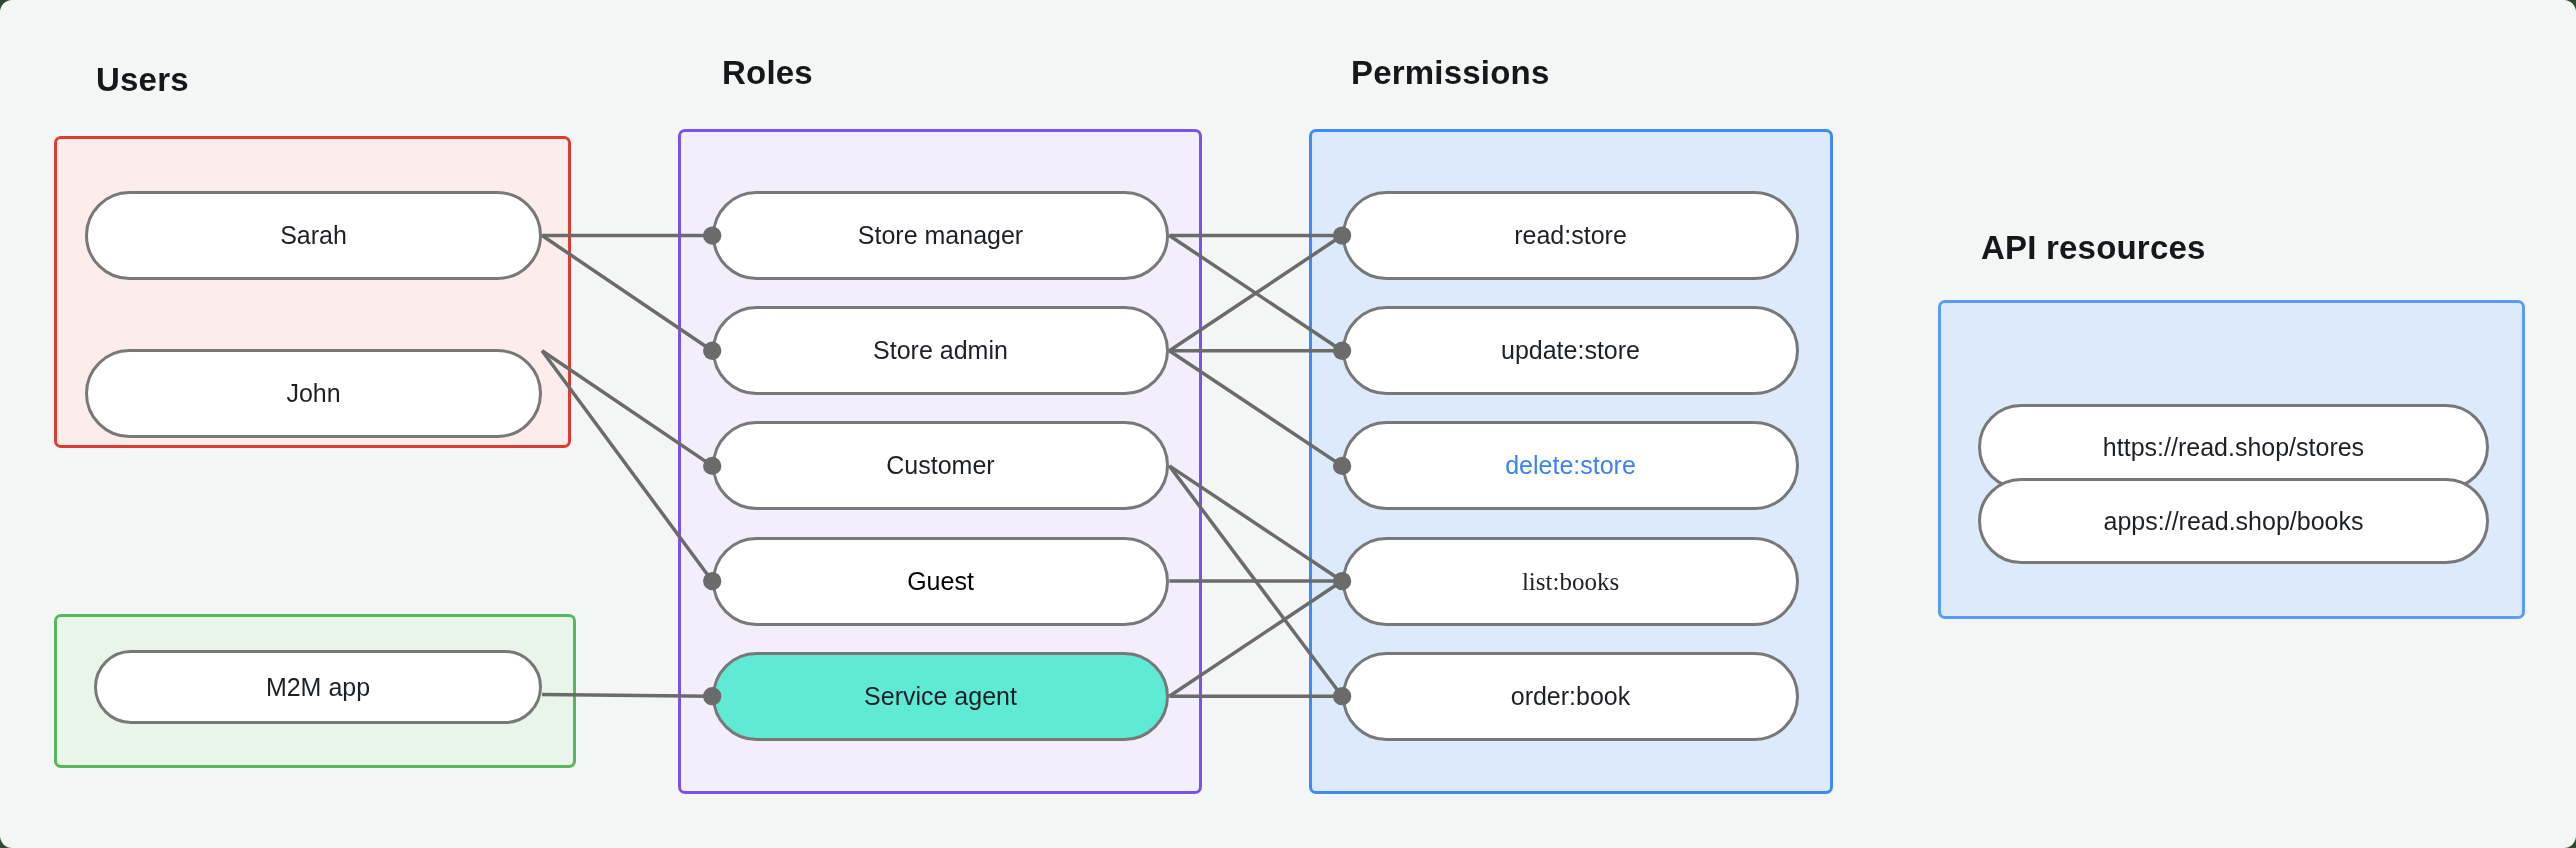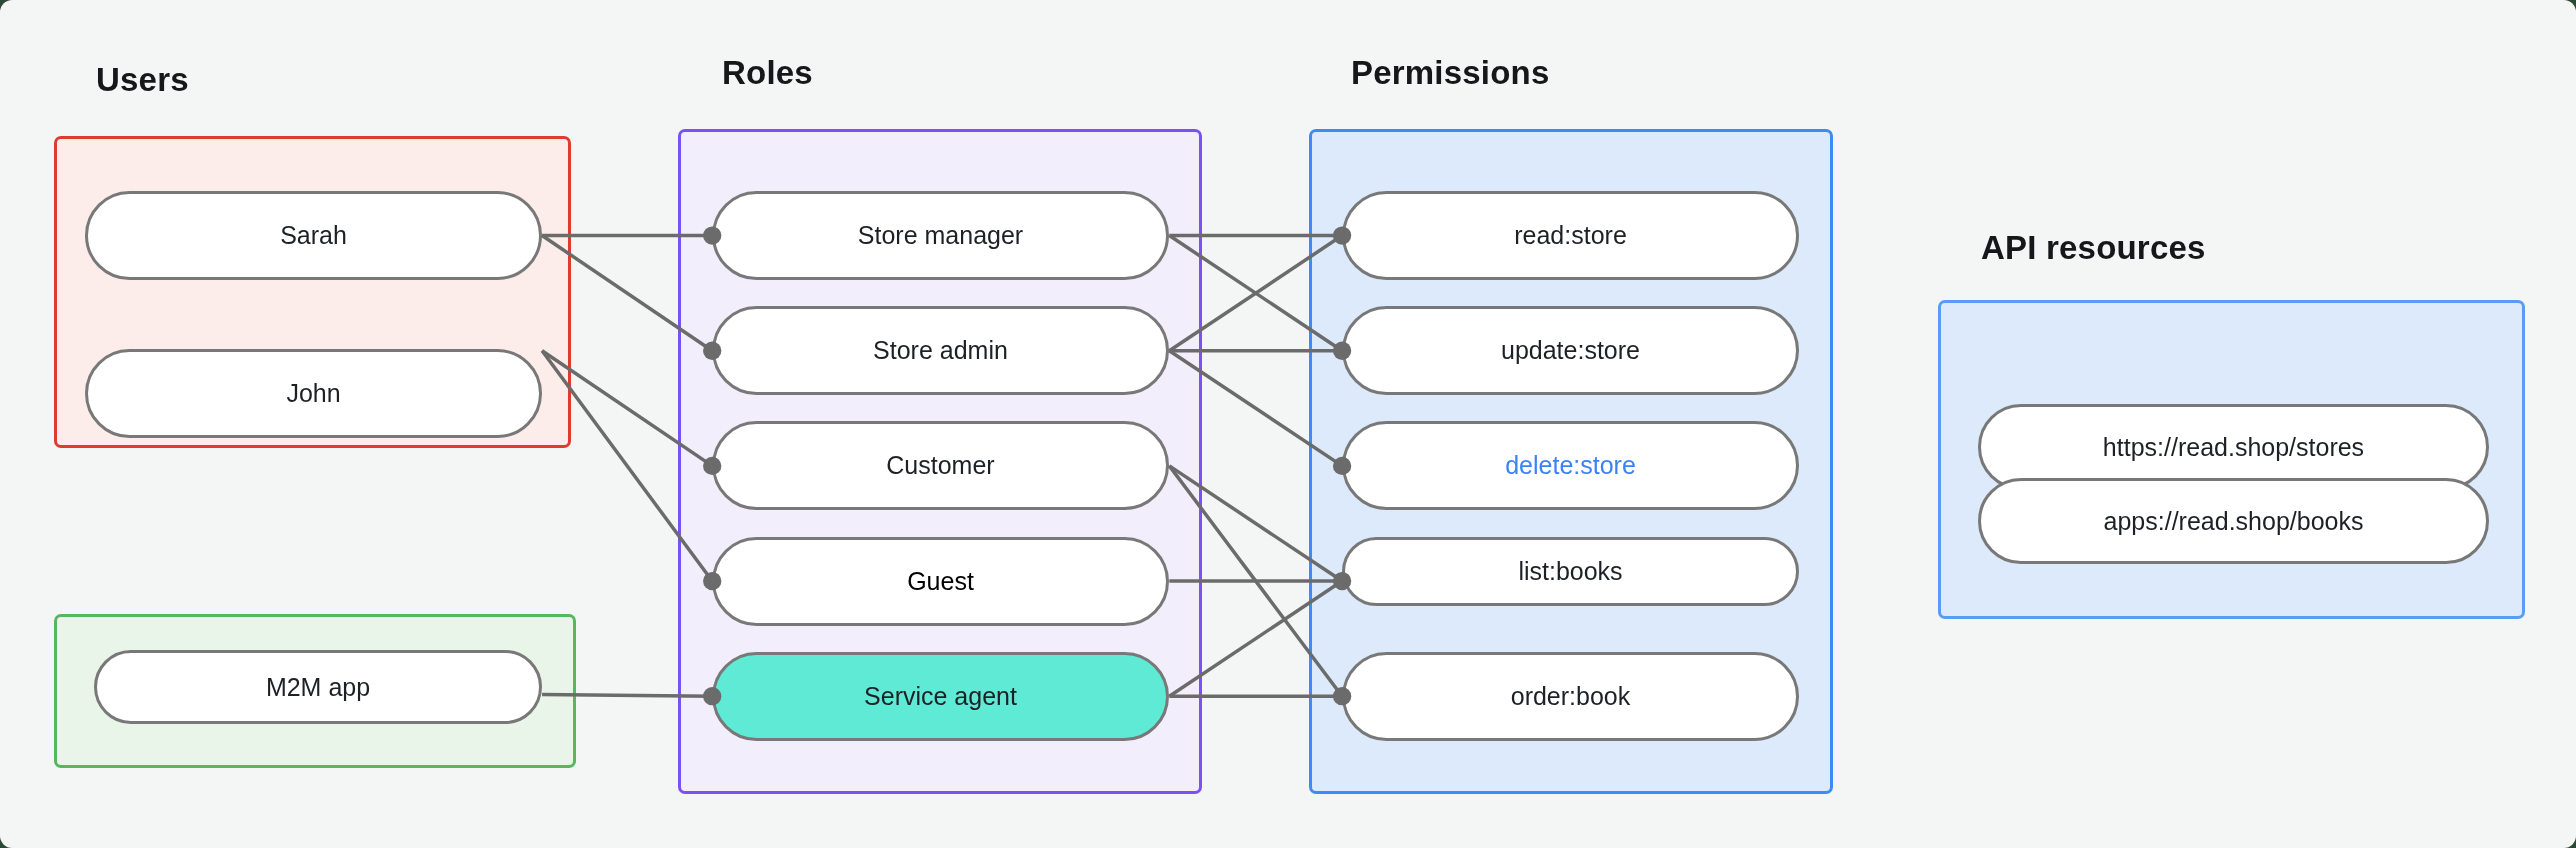--- a/index.html
+++ b/index.html
@@ -75,21 +75,21 @@
     <div class="pill" style="left: 85px; top: 306px; width: 457px; height: 89px; border-color: rgb(120, 120, 120); background: rgb(255, 255, 255); color: rgb(29, 32, 37); margin-top: 43px;">John</div>
     <div class="pill" style="left: 94px; top: 650px; width: 448px; height: 74px; border-color: rgb(120, 120, 120); background: rgb(255, 255, 255); color: rgb(29, 32, 37);">M2M app</div>
     <div class="pill" style="left: 712px; top: 191px; width: 457px; height: 89px; border-color: rgb(120, 120, 120); background: rgb(255, 255, 255); color: rgb(29, 32, 37);">Store manager</div>
     <div class="pill" style="left: 712px; top: 306px; width: 457px; height: 89px; border-color: rgb(120, 120, 120); background: rgb(255, 255, 255); color: rgb(29, 32, 37);">Store admin</div>
     <div class="pill" style="left: 712px; top: 421px; width: 457px; height: 89px; border-color: rgb(120, 120, 120); background: rgb(255, 255, 255); color: rgb(29, 32, 37);">Customer</div>
     <div class="pill" style="left: 712px; top: 537px; width: 457px; height: 89px; border-color: rgb(120, 120, 120); background: rgb(255, 255, 255); color: #000000;">Guest</div>
     <div class="pill" style="left: 712px; top: 652px; width: 457px; height: 89px; border-color: rgb(120, 120, 120); background: #5eead4; color: rgb(29, 32, 37);">Service agent</div>
     <div class="pill" style="left: 1342px; top: 191px; width: 457px; height: 89px; border-color: rgb(120, 120, 120); background: rgb(255, 255, 255); color: rgb(29, 32, 37);">read:store</div>
     <div class="pill" style="left: 1342px; top: 306px; width: 457px; height: 89px; border-color: rgb(120, 120, 120); background: rgb(255, 255, 255); color: rgb(29, 32, 37);">update:store</div>
     <div class="pill" style="left: 1342px; top: 421px; width: 457px; height: 89px; border-color: rgb(120, 120, 120); background: rgb(255, 255, 255); color: #3b82f6;">delete:store</div>
-    <div class="pill" style="left: 1342px; top: 537px; width: 457px; height: 69px; border-color: rgb(120, 120, 120); background: rgb(255, 255, 255); color: rgb(29, 32, 37);">list:books</div>
+    <div class="pill" style="left: 1342px; top: 537px; width: 457px; height: 89px; border-color: rgb(120, 120, 120); background: rgb(255, 255, 255); color: rgb(29, 32, 37); font-family: Liberation Serif, serif;">list:books</div>
     <div class="pill" style="left: 1342px; top: 652px; width: 457px; height: 89px; border-color: rgb(120, 120, 120); background: rgb(255, 255, 255); color: rgb(29, 32, 37);">order:book</div>
     <div class="pill" style="left: 1978px; top: 363px; width: 511px; height: 86px; border-color: rgb(120, 120, 120); background: rgb(255, 255, 255); color: rgb(29, 32, 37); margin-top: 41px;">https://read.shop/stores</div>
     <div class="pill" style="left: 1978px; top: 478px; width: 511px; height: 86px; border-color: rgb(120, 120, 120); background: rgb(255, 255, 255); color: rgb(29, 32, 37);">apps://read.shop/books</div>
     <svg id="edges-svg" width="2576" height="848" viewBox="0 0 2952 972">
       <line x1="621" y1="270" x2="816" y2="270" stroke="#6b6b6b" stroke-width="4"></line>
       <line x1="621" y1="270" x2="816" y2="402" stroke="#6b6b6b" stroke-width="4"></line>
       <line x1="621" y1="402" x2="816" y2="534" stroke="#6b6b6b" stroke-width="4"></line>
       <line x1="621" y1="402" x2="816" y2="666" stroke="#6b6b6b" stroke-width="4"></line>
       <line x1="621" y1="796" x2="816" y2="798" stroke="#6b6b6b" stroke-width="4"></line>
       <line x1="1340" y1="270" x2="1538" y2="270" stroke="#6b6b6b" stroke-width="4"></line>

